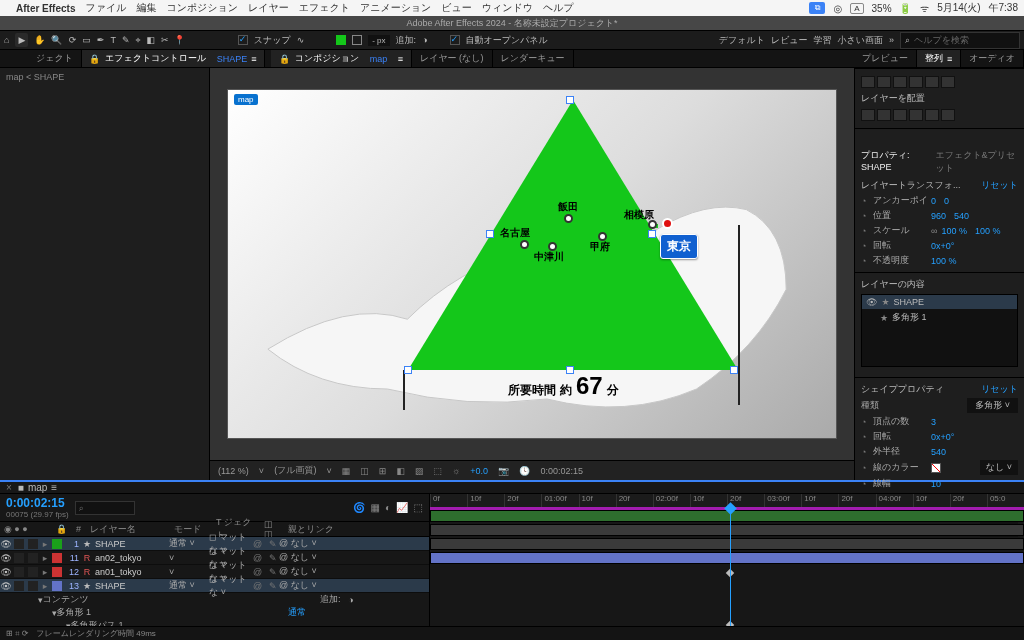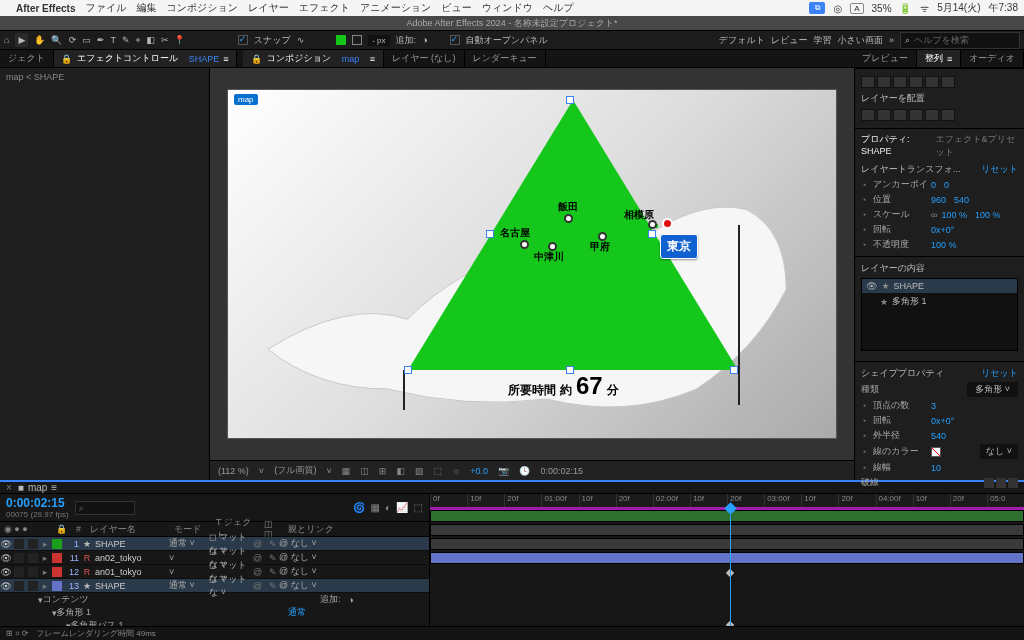--- a/index.html
+++ b/index.html
@@ -14,21 +14,21 @@
   .titlerow { height:14px; background:#474747; color:#aaa; font-size:9px; display:flex; align-items:center; justify-content:center; position:relative;}
   
   .toolbar { height:20px; background:#1c1c1c; border-top:1px solid #000; border-bottom:1px solid #000; display:flex; align-items:center; padding:0 4px; gap:6px; color:#bbb; font-size:9px;}
   .toolbar .sel { background:#2a2a2a; padding:2px 3px; border-radius:2px;}
   .toolbar .spacer { flex:1; }
   .toolbar .chk { width:10px; height:10px; border:1px solid #555; display:inline-block; }
   .toolbar .chk.on::after { content:"✓"; color:#25a0ff; font-size:9px; position:relative; top:-2px; }
   .toolbar .num { background:#111; padding:1px 4px; font-size:8px; }
   .toolbar .search { margin-left:auto; display:flex; align-items:center; background:#111; border:1px solid #333; padding:1px 4px; width:120px; gap:4px;}
   
-  .tabrow { height:18px; background:#141414; display:flex; align-items:stretch; font-size:9px; color:#999; border-bottom:1px solid #000;}
+  .tabrow { height:18px; background:#141414; display:flex; align-items:stretch; font-size:9px; color:#999; border-bottom:1px solid #000;padding-left:28px;}
   .tabrow .tab { padding:3px 8px; border-right:1px solid #000; display:flex; align-items:center; gap:4px;}
   .tabrow .tab.active { color:#fff; background:#222; }
   .tabrow .tab .accent { color:#3b82f6; }
   
   .main { display:flex; height:412px; }
   .leftpane { width:210px; background:#1e1e1e; border-right:1px solid #000; padding:4px 6px; color:#aaa; font-size:9px;}
   .centerpane { flex:1; background:#333; display:flex; flex-direction:column; }
   .rightpane { width:170px; background:#1e1e1e; border-left:1px solid #000; color:#bbb; font-size:9px; display:flex; flex-direction:column; }
   
   .previewwrap { flex:1; position:relative; display:flex; align-items:center; justify-content:center; }
@@ -44,21 +44,21 @@
   .cornerbar { position:absolute; width:2px; background:#222; }
   .bottomtext { position:absolute; color:#000; font-weight:bold; display:flex; align-items:baseline; gap:4px; }
   .bottomtext .big { font-size:24px; }
   .bottomtext .med { font-size:12px; }
   .compMeta { height:20px; background:#222; display:flex; align-items:center; gap:10px; padding:0 8px; color:#999; font-size:9px; border-top:1px solid #000;}
   .compMeta .accent { color:#25a0ff; }
   .compMeta .icn { color:#888; }
   .tinyTag { position:absolute; left:6px; top:4px; background:#0871cf; color:#fff; font-size:8px; padding:1px 4px; border-radius:2px;}
   
   .rsection { border-top:1px solid #000; padding:4px 6px; }
-  .rsection .hdr { color:#eee; font-size:9px; margin-bottom:3px; display:flex; gap:6px;}
+  .rsection .hdr { color:#eee; font-size:9px; margin-bottom:3px; display:flex; gap:6px;margin-top:16px;}
   .rsection .hdr .inactive { color:#777; }
   .proprow { display:flex; align-items:center; gap:4px; padding:1px 0; font-size:9px;}
   .proprow .stop { color:#777; width:8px; }
   .proprow .key { color:#aaa; width:54px; white-space:nowrap; overflow:hidden; }
   .proprow .val { color:#25a0ff; }
   .proprow .val2 { color:#25a0ff; margin-left:4px;}
   .resetLink { color:#25a0ff; font-size:9px; margin-left:auto;}
   .pillbtns { display:flex; gap:2px; margin:3px 0;}
   .pillbtns span { width:14px; height:12px; background:#333; display:inline-block; border:1px solid #111;}
   .layerList { background:#111; border:1px solid #000; margin:2px 0 6px 0; }

